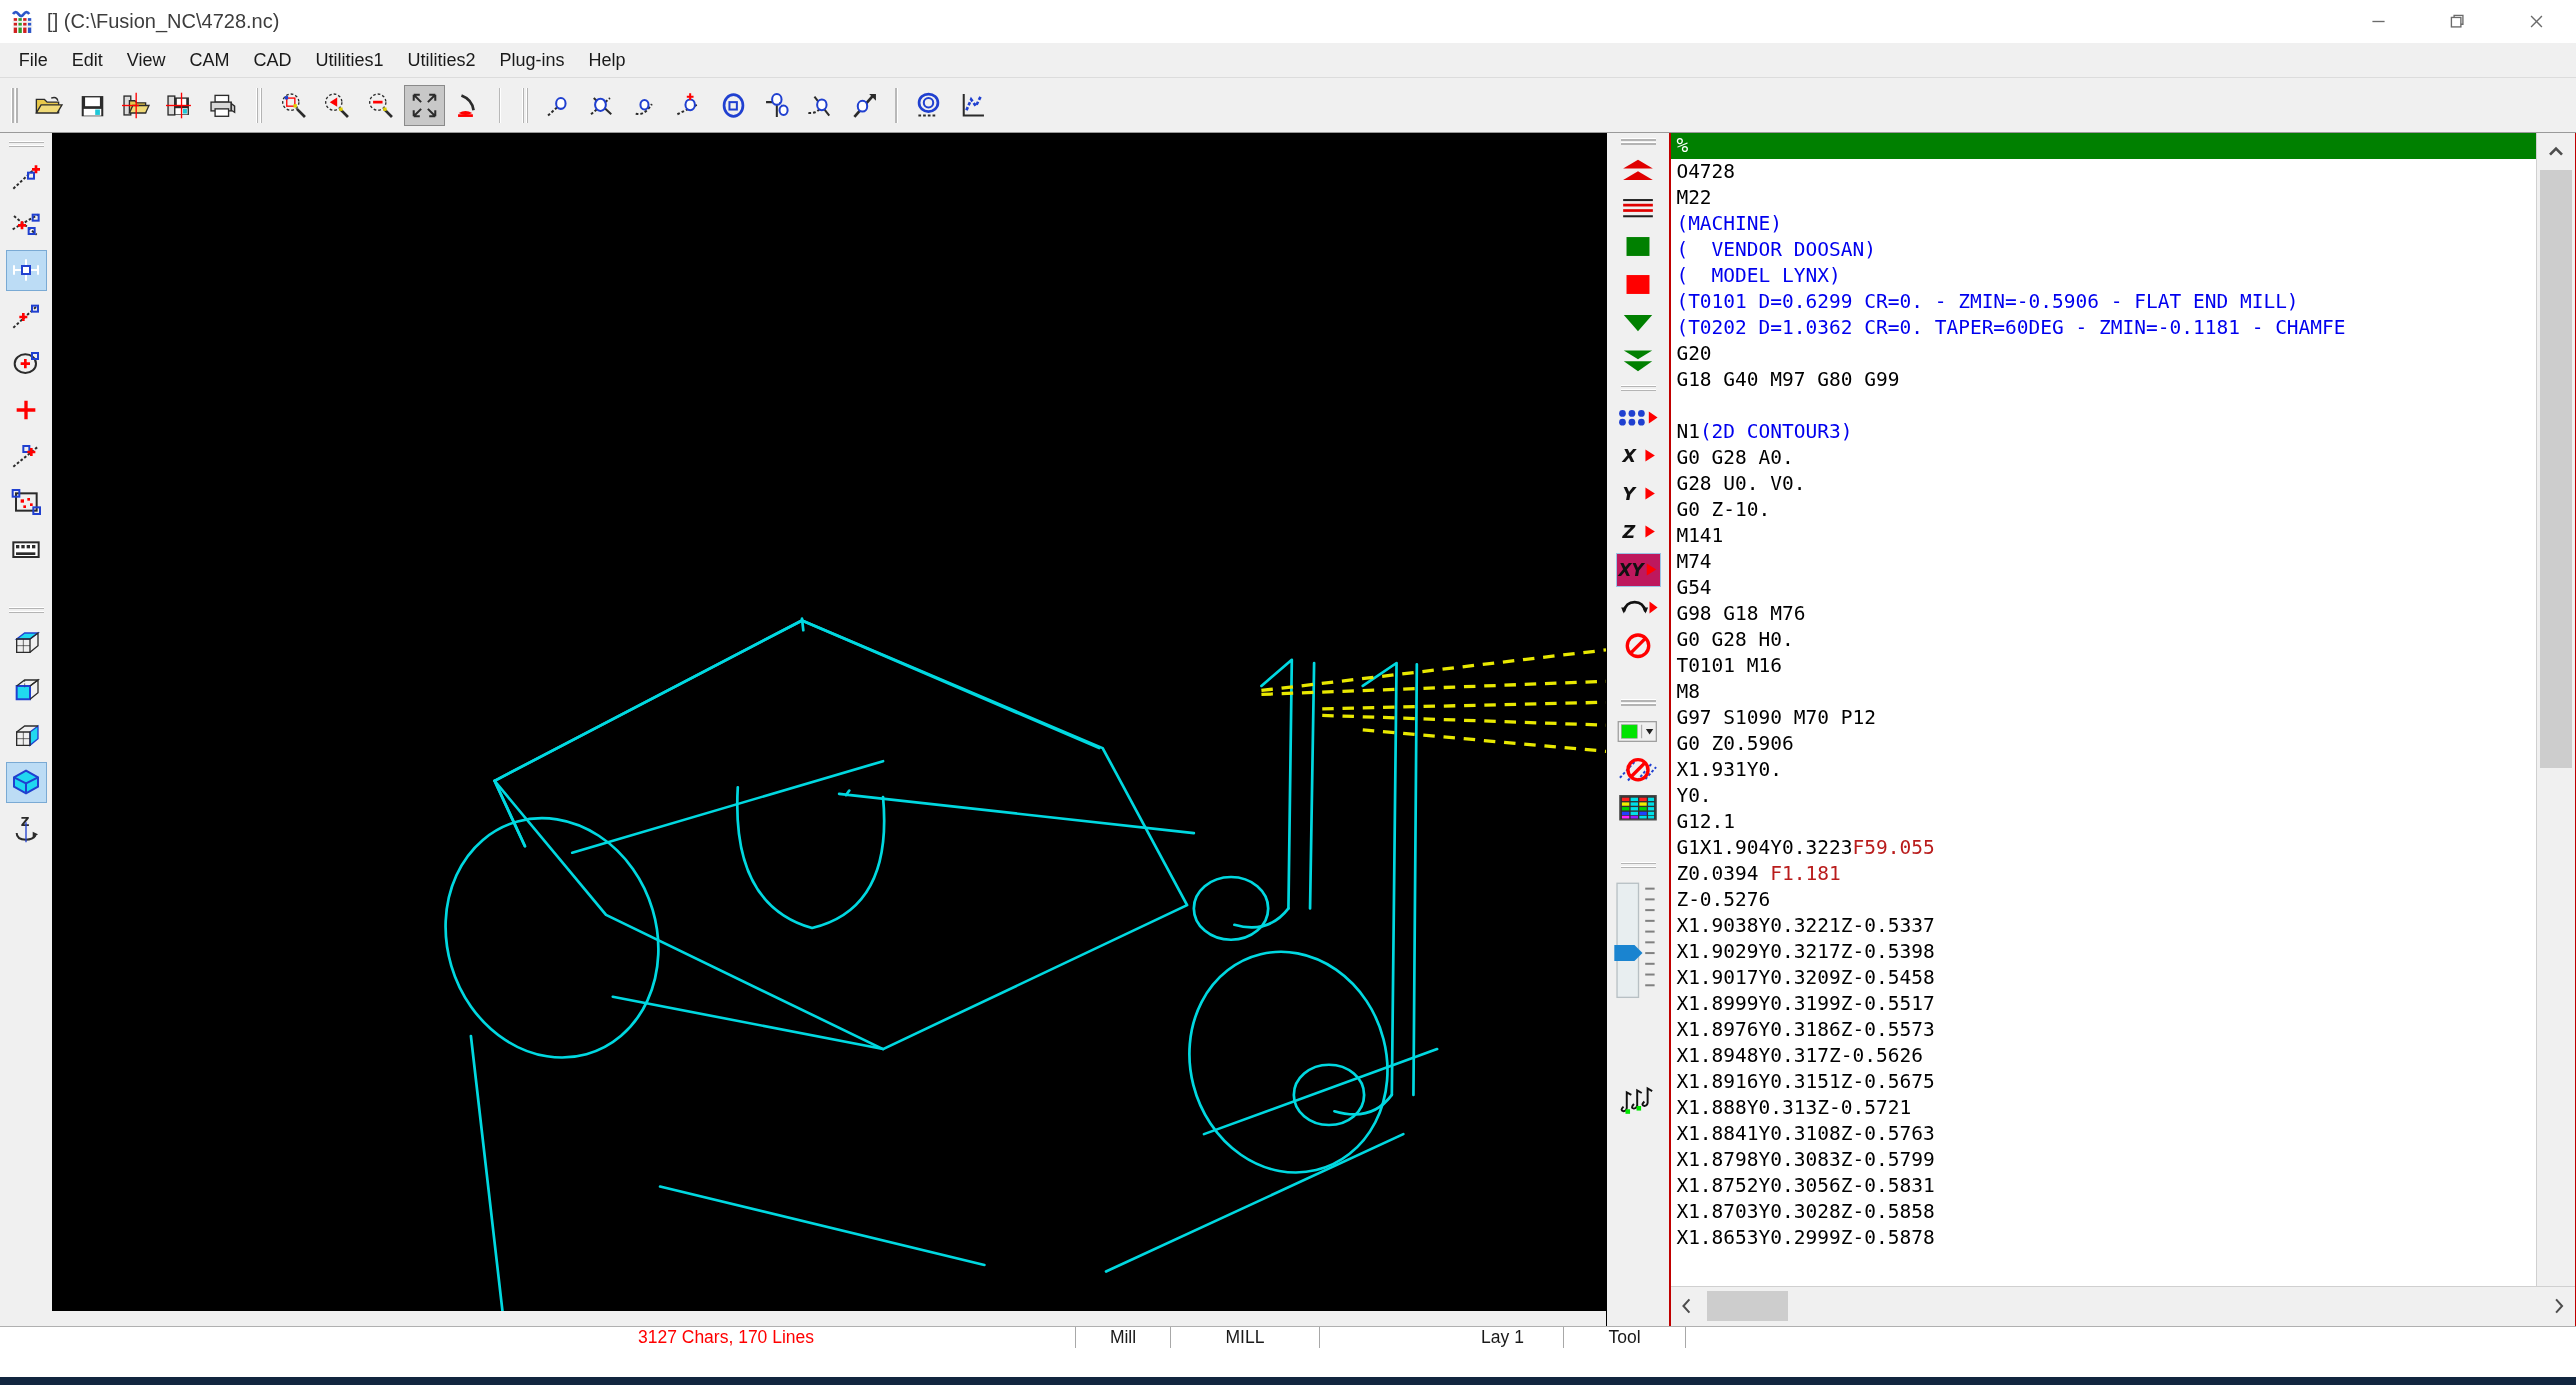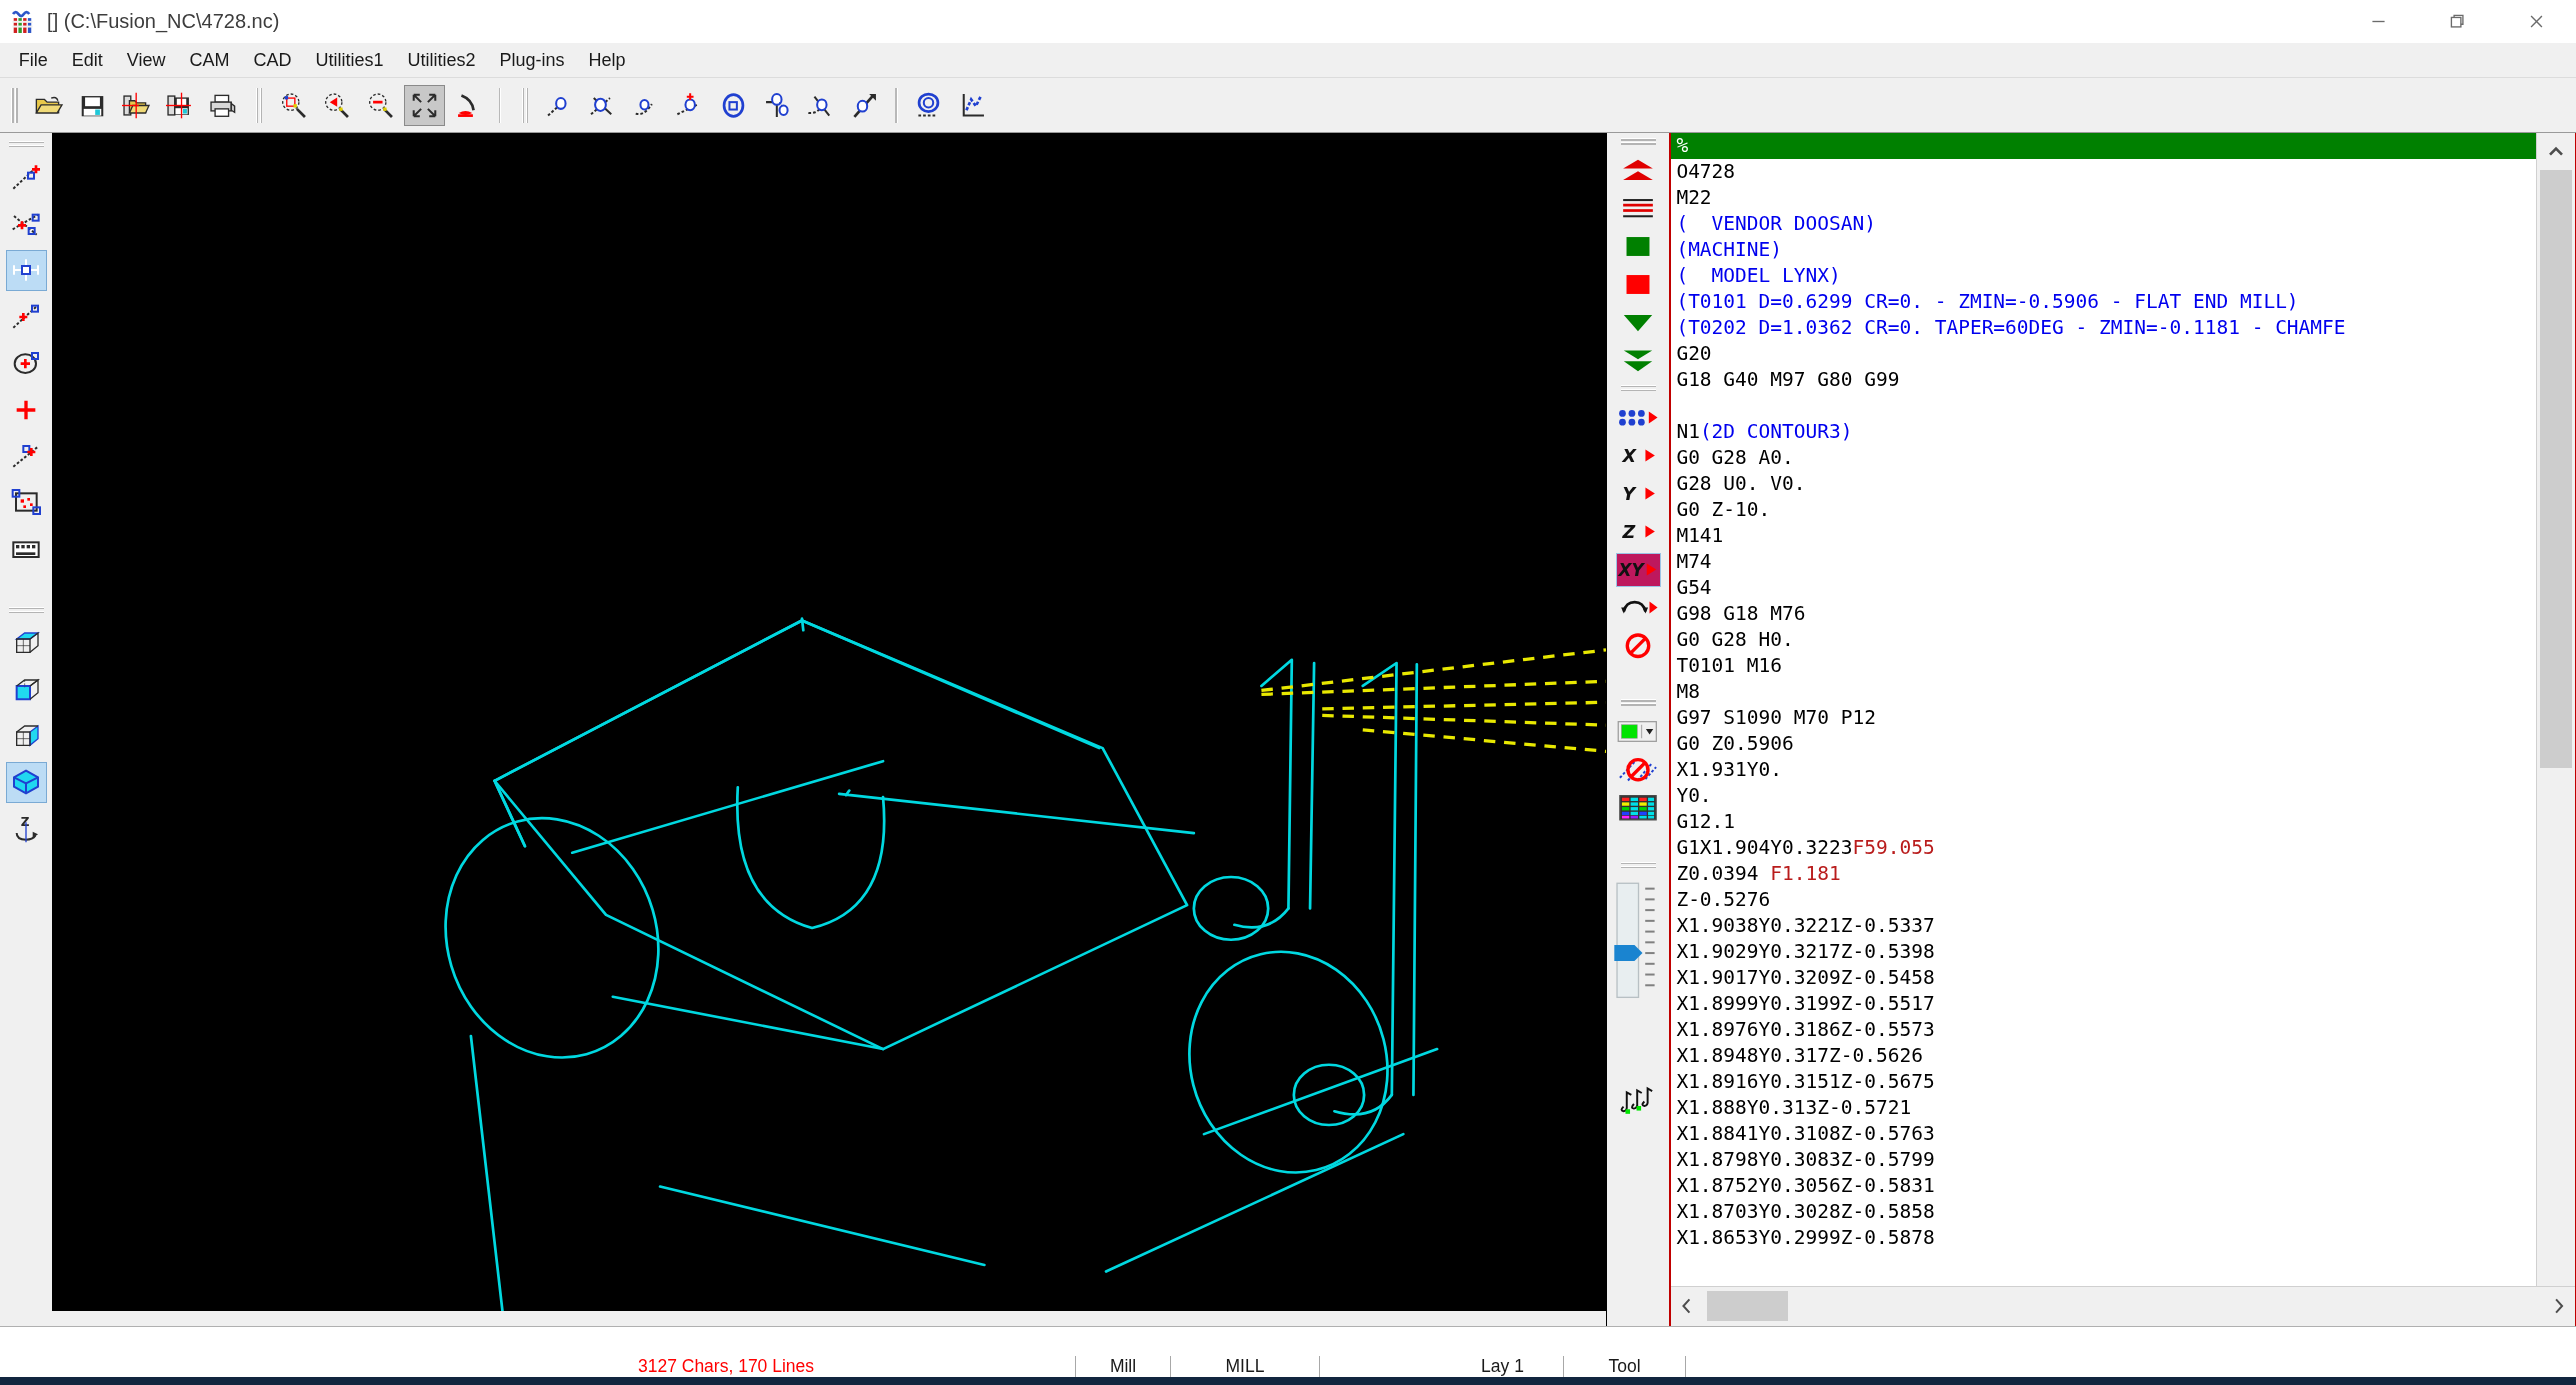--- a/index.html
+++ b/index.html
@@ -62,21 +62,21 @@
   .vscroll{width:38px;flex:0 0 38px;background:#f0f0f0;border-left:0.7px solid #d0d0d0;display:flex;flex-direction:column;align-items:center;}
   .sbtn{width:38px;height:37px;display:flex;align-items:center;justify-content:center;color:#4d4d4d;background:#f0f0f0;flex:0 0 auto;}
   .vthumb{width:32px;background:#cdcdcd;flex:0 0 auto;margin-top:0;}
   .vtrack{flex:1 1 auto;width:32px;background:#f0f0f0;}
   .hscroll{height:39px;flex:0 0 39px;background:#f0f0f0;display:flex;align-items:center;border-top:0.7px solid #d0d0d0;}
   .hsbtn{width:32px;height:39px;display:flex;align-items:center;justify-content:center;color:#4d4d4d;flex:0 0 auto;}
   .hthumb{width:81px;height:29.5px;background:#cdcdcd;margin-left:4px;flex:0 0 auto;}
   .htrack{flex:1 1 auto;}
 
   
-  .statusbar{height:50px;flex:0 0 50px;background:#ffffff;display:flex;align-items:flex-end;border-top:0.7px solid #b0b0b0;}
+  .statusbar{height:50px;flex:0 0 50px;background:#ffffff;display:flex;align-items:flex-start;border-top:0.7px solid #b0b0b0;}
   .scell{display:flex;align-items:center;justify-content:center;border-right:0.7px solid #a8a8a8;font-size:17.5px;color:#1a1a1a;font-family:"Liberation Sans",sans-serif;}
   .scell.red{color:#ff0000;}
   .taskbar{height:9.4px;background:#12263f;flex:0 0 9.4px;}
 </style>
 </head>
 <body>
 
 <div class="app">
 
   <div class="titlebar">
@@ -640,22 +640,22 @@
         </svg>
       </div>
     </div>
 
     <div class="codepanel">
       <div class="codescroll">
         <div class="codearea" id="code-area">
             <div class="codeline hl">%</div>
             <div class="codeline">O4728</div>
             <div class="codeline">M22</div>
+            <div class="codeline"><span class="c-cmt">(MACHINE)</span></div>
             <div class="codeline"><span class="c-cmt">(  VENDOR DOOSAN)</span></div>
-            <div class="codeline"><span class="c-cmt">(MACHINE)</span></div>
             <div class="codeline"><span class="c-cmt">(  MODEL LYNX)</span></div>
             <div class="codeline"><span class="c-cmt">(T0101 D=0.6299 CR=0. - ZMIN=-0.5906 - FLAT END MILL)</span></div>
             <div class="codeline"><span class="c-cmt">(T0202 D=1.0362 CR=0. TAPER=60DEG - ZMIN=-0.1181 - CHAMFE</span></div>
             <div class="codeline">G20</div>
             <div class="codeline">G18 G40 M97 G80 G99</div>
             <div class="codeline">&nbsp;</div>
             <div class="codeline"><span>N1</span><span class="c-cmt">(2D CONTOUR3)</span></div>
             <div class="codeline">G0 G28 A0.</div>
             <div class="codeline">G28 U0. V0.</div>
             <div class="codeline">G0 Z-10.</div>

